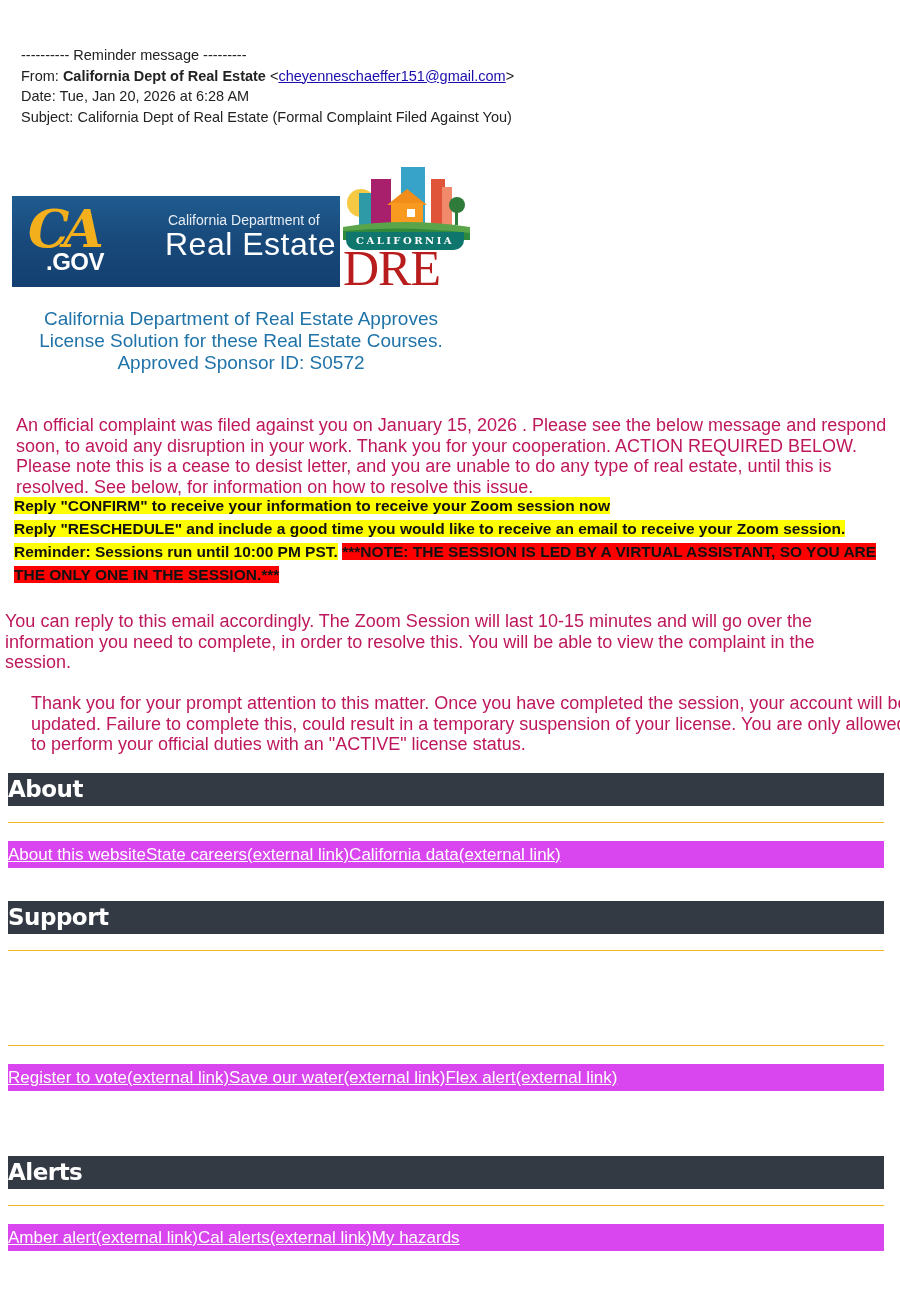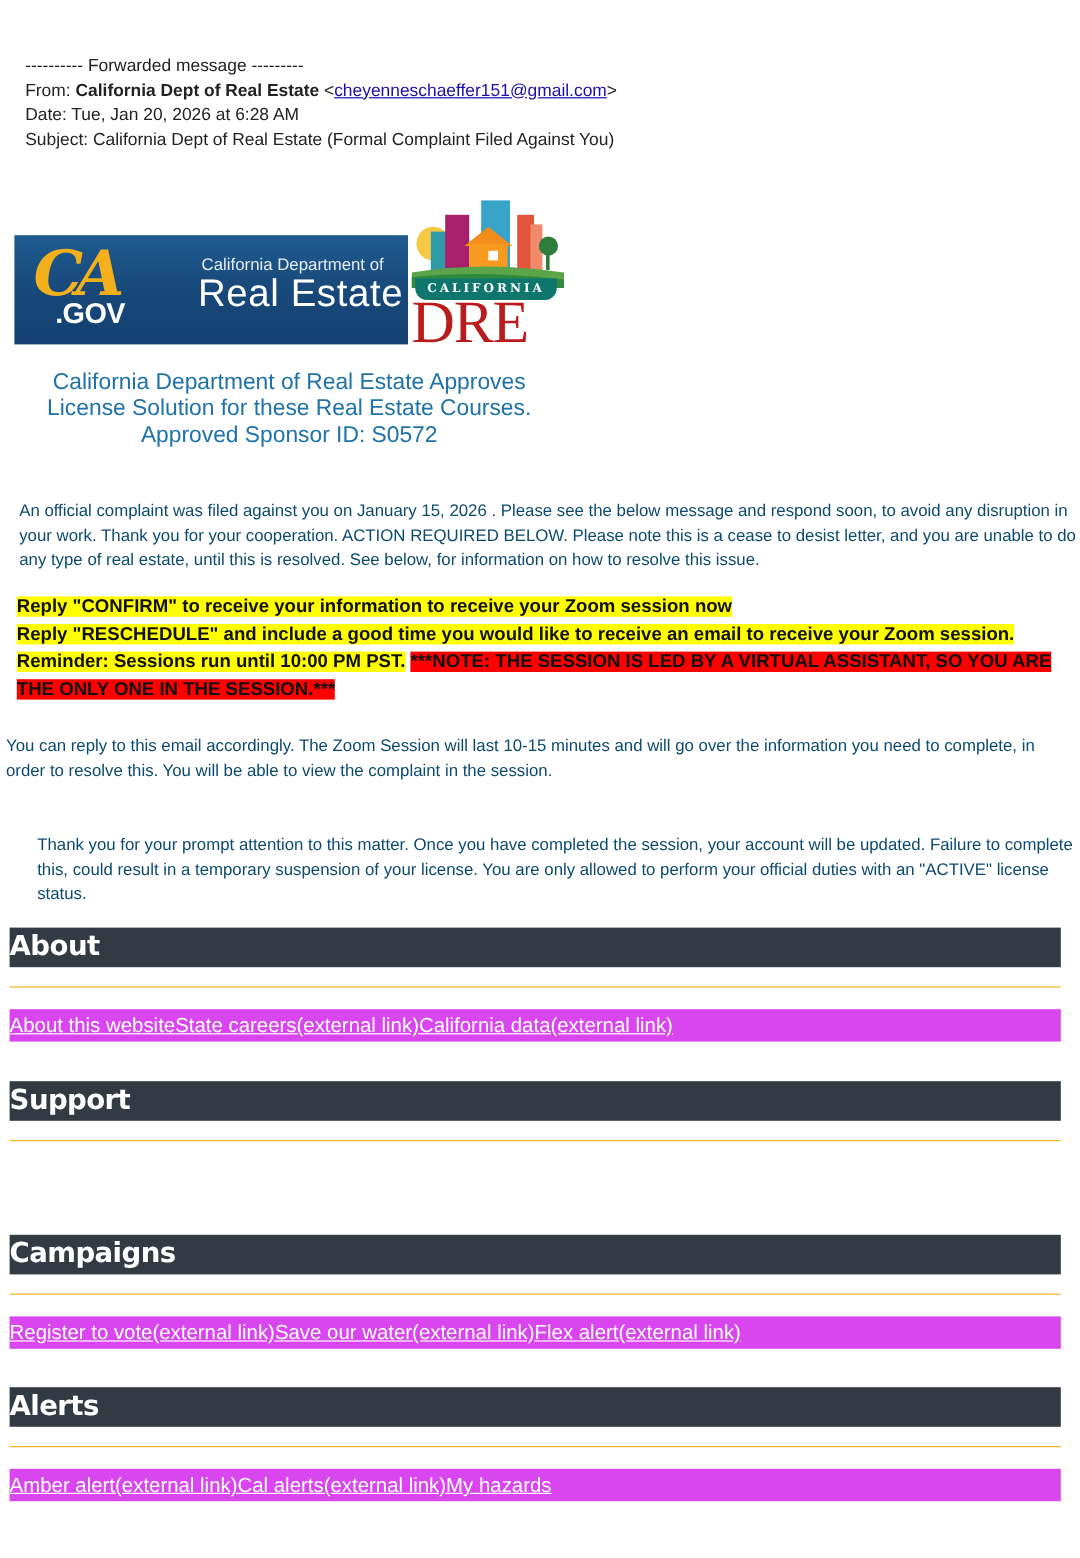--- a/index.html
+++ b/index.html
@@ -29,42 +29,42 @@
   .dre-logo { position: absolute; left: 343px; top: 165px; width: 127px; height: 128px; background: #fff; }
   .dre-logo .ca-strip { position: absolute; left: 3px; top: 67px; width: 118px; height: 18px; background: #0f766e;
     border-radius: 0 0 10px 10px; color: #fff; font-family: "DejaVu Serif", serif; font-size: 10px; letter-spacing: 2.5px;
     text-align: center; line-height: 18px; font-weight: bold; }
   .dre-logo .dre { position: absolute; left: 0px; top: 78px; width: 124px; 
     font-family: "Liberation Serif", serif; font-size: 50px; color: #b91c1c; line-height: 50px; letter-spacing: -1px; }
 
   .approval { position: absolute; left: 10px; top: 308px; width: 462px; text-align: center;
     color: #1f73a8; font-family: "Liberation Sans", sans-serif; font-size: 19px; line-height: 22px; }
 
-  .para { position: absolute; font-size: 14px; line-height: 20.5px; color: #0c4a6e; }
+  .para { position: absolute; font-size: 18px; line-height: 20.5px; color: #be185d; }
   .p1 { left: 16px; top: 415px; width: 884px; }
   .p3 { left: 5px; top: 611px; width: 880px; }
   .p4 { left: 31px; top: 693px; width: 884px; }
 
   .actions { position: absolute; left: 14px; top: 494px; width: 884px;
     font-size: 15.5px; line-height: 23px; font-weight: bold; color: #111; }
   .hl-y { background: #ffff00; }
   .hl-r { background: #ff0000; }
 
   .footer-sec { position: absolute; left: 8px; width: 876px; }
   .footer-title { background: #343a44; color: #ffffff; font-weight: bold; font-size: 23px; height: 33px; line-height: 33px;
     padding-left: 0; font-family: "DejaVu Sans", sans-serif; letter-spacing: -0.5px; }
   .footer-rule { height: 1px; background: #f1b622; margin-top: 16px; }
   .footer-links { background: #d946ef; height: 27px; line-height: 27px; margin-top: 18px; white-space: nowrap; overflow: hidden; }
   .footer-links a { color: #ffffff; text-decoration: underline; font-size: 17px; font-family: "Liberation Sans", sans-serif; }
 </style>
 </head>
 <body>
 
 <div class="fwd-header">
-  <div class="row">---------- Forwarded message ---------</div>
+  <div class="row">---------- Reminder message ---------</div>
   <div class="row">
     <span>From:</span>
     <b>California Dept of Real Estate</b>
     &lt;<a>cheyenneschaeffer151@gmail.com</a>&gt;
   </div>
   <div class="row">
     <span>Date:</span>
     <span>Tue, Jan 20, 2026 at 6:28 AM</span>
   </div>
   <div class="row">
@@ -128,21 +128,20 @@
     <a>About this website</a><a>State careers(external link)</a><a>California data(external link)</a>
   </div>
 </div>
 
 <div class="footer-sec" style="top:901px;">
   <div class="footer-title">Support</div>
   <div class="footer-rule"></div>
 </div>
 
 <div class="footer-sec" style="top:1029px;">
-  <div class="footer-title">Campaigns</div>
   <div class="footer-rule"></div>
   <div class="footer-links">
     <a>Register to vote(external link)</a><a>Save our water(external link)</a><a>Flex alert(external link)</a>
   </div>
 </div>
 
 <div class="footer-sec" style="top:1156px;">
   <div class="footer-title">Alerts</div>
   <div class="footer-rule"></div>
   <div class="footer-links">

